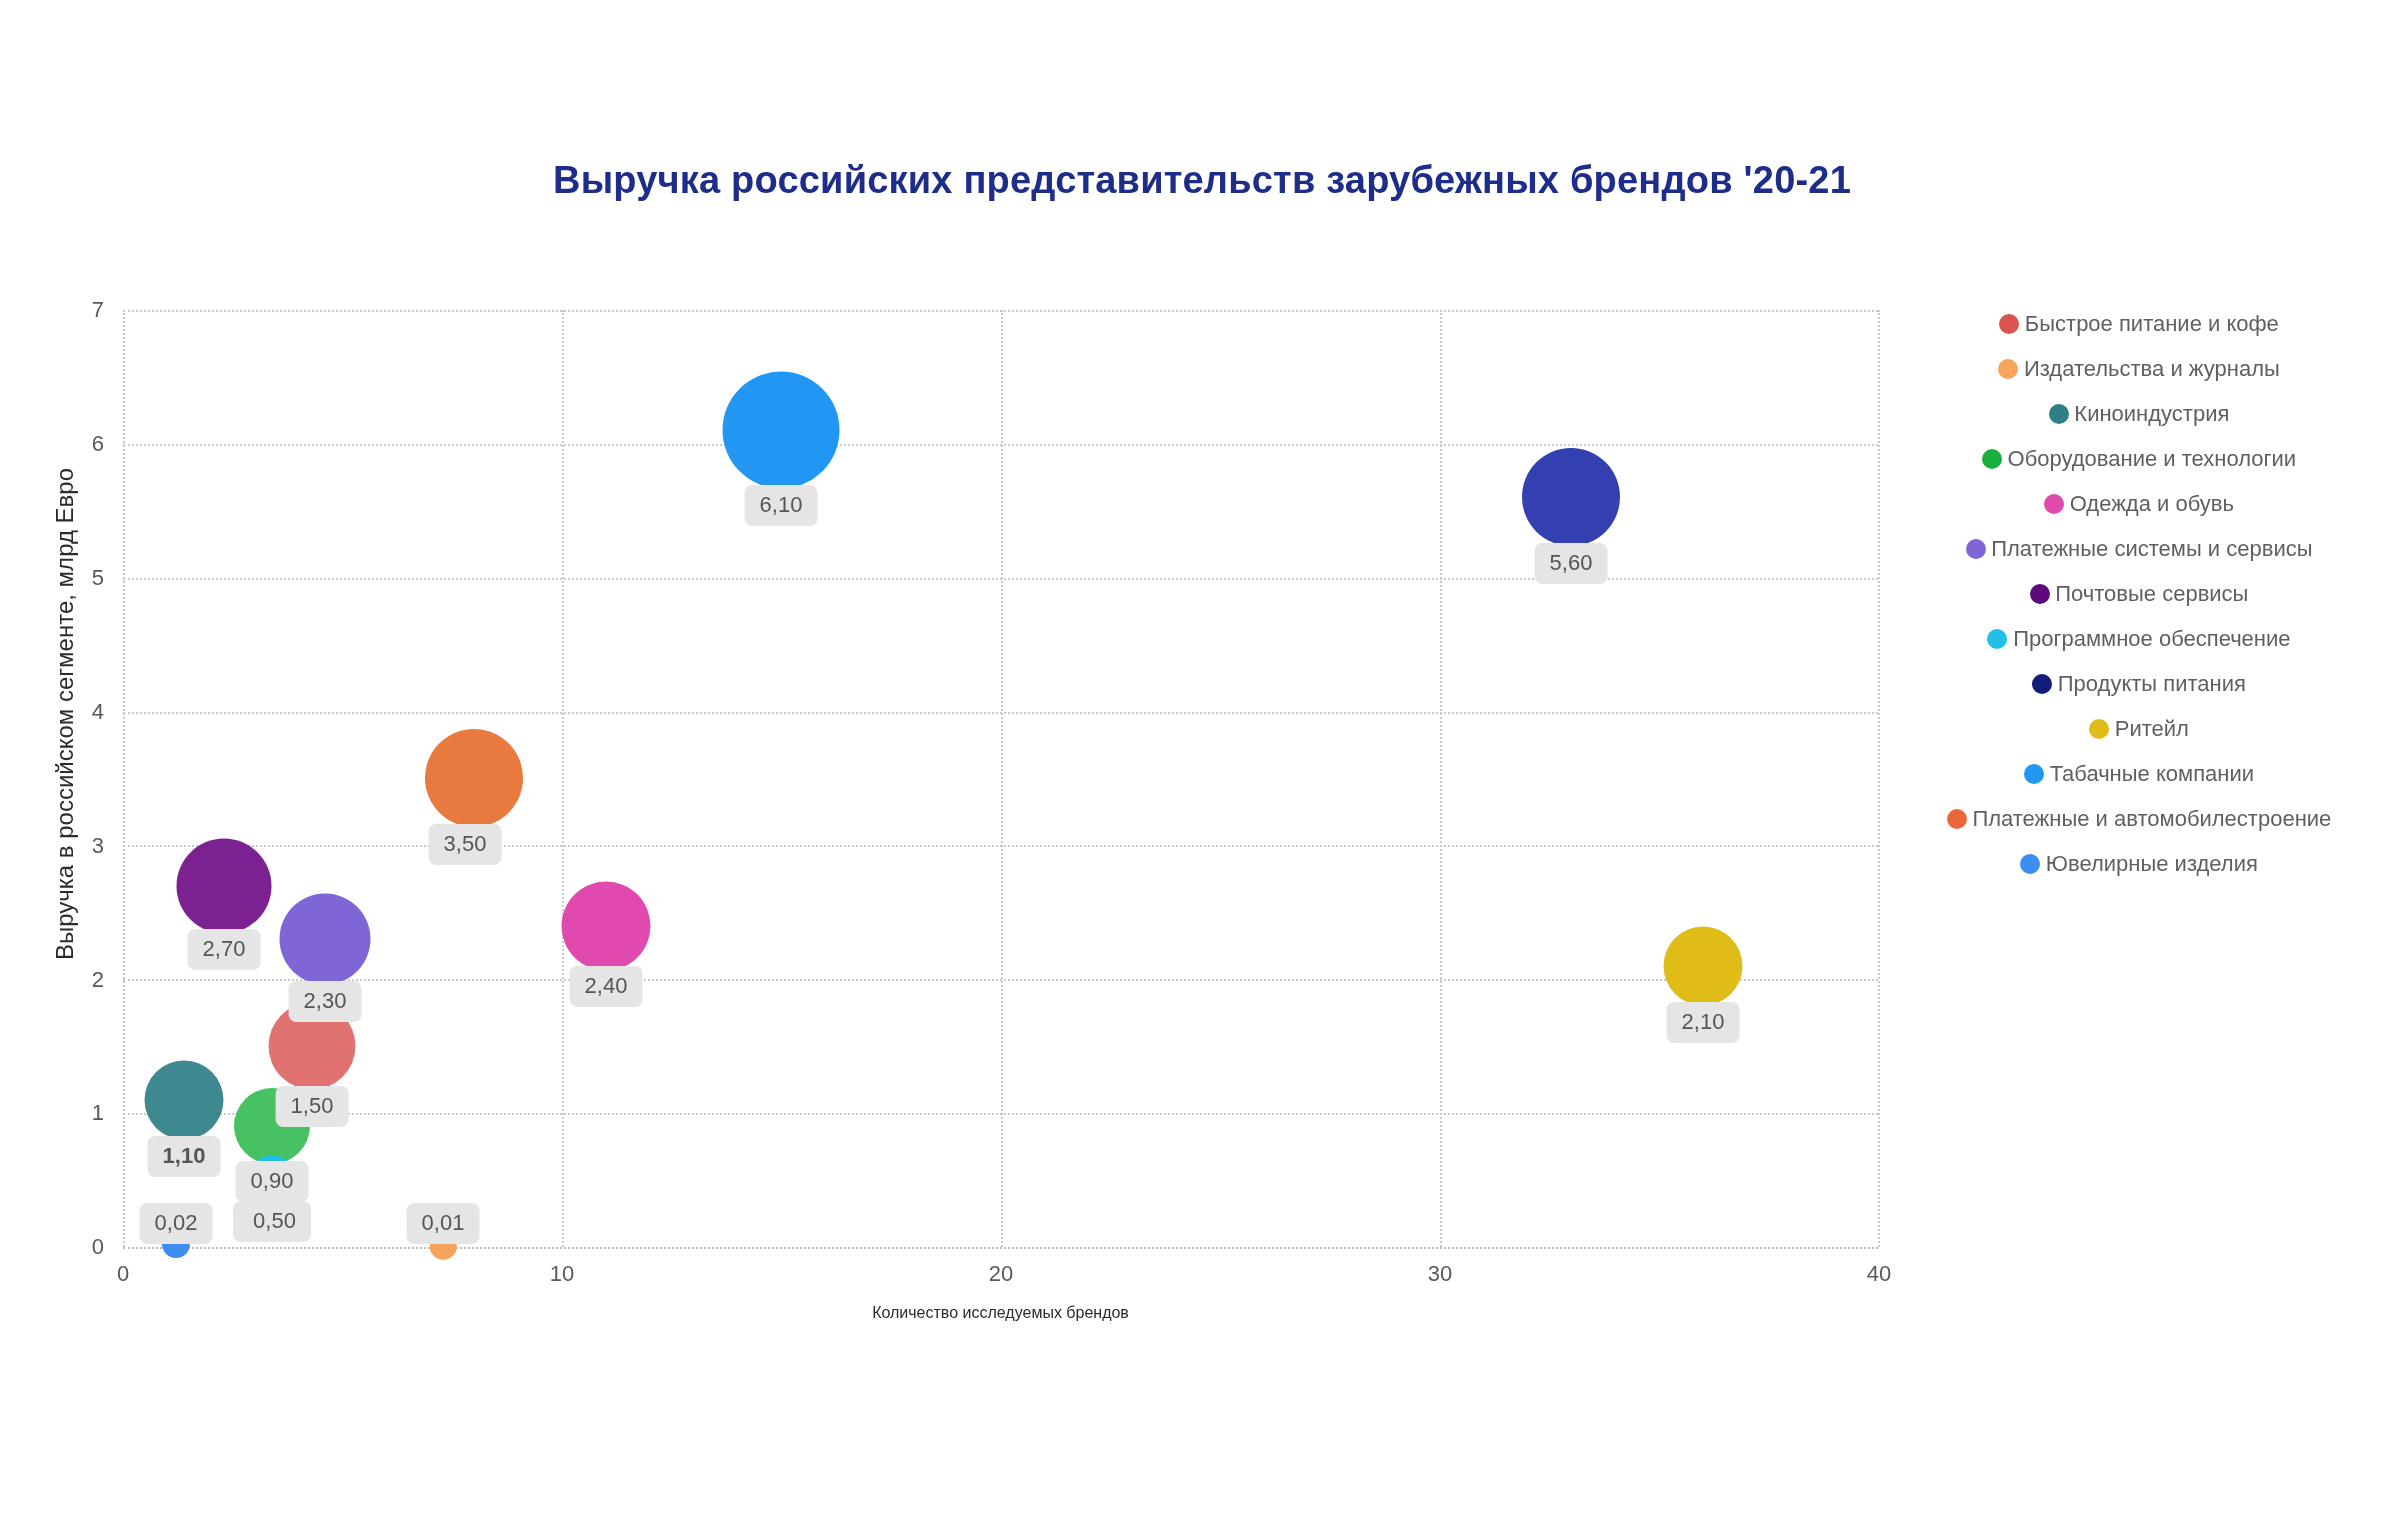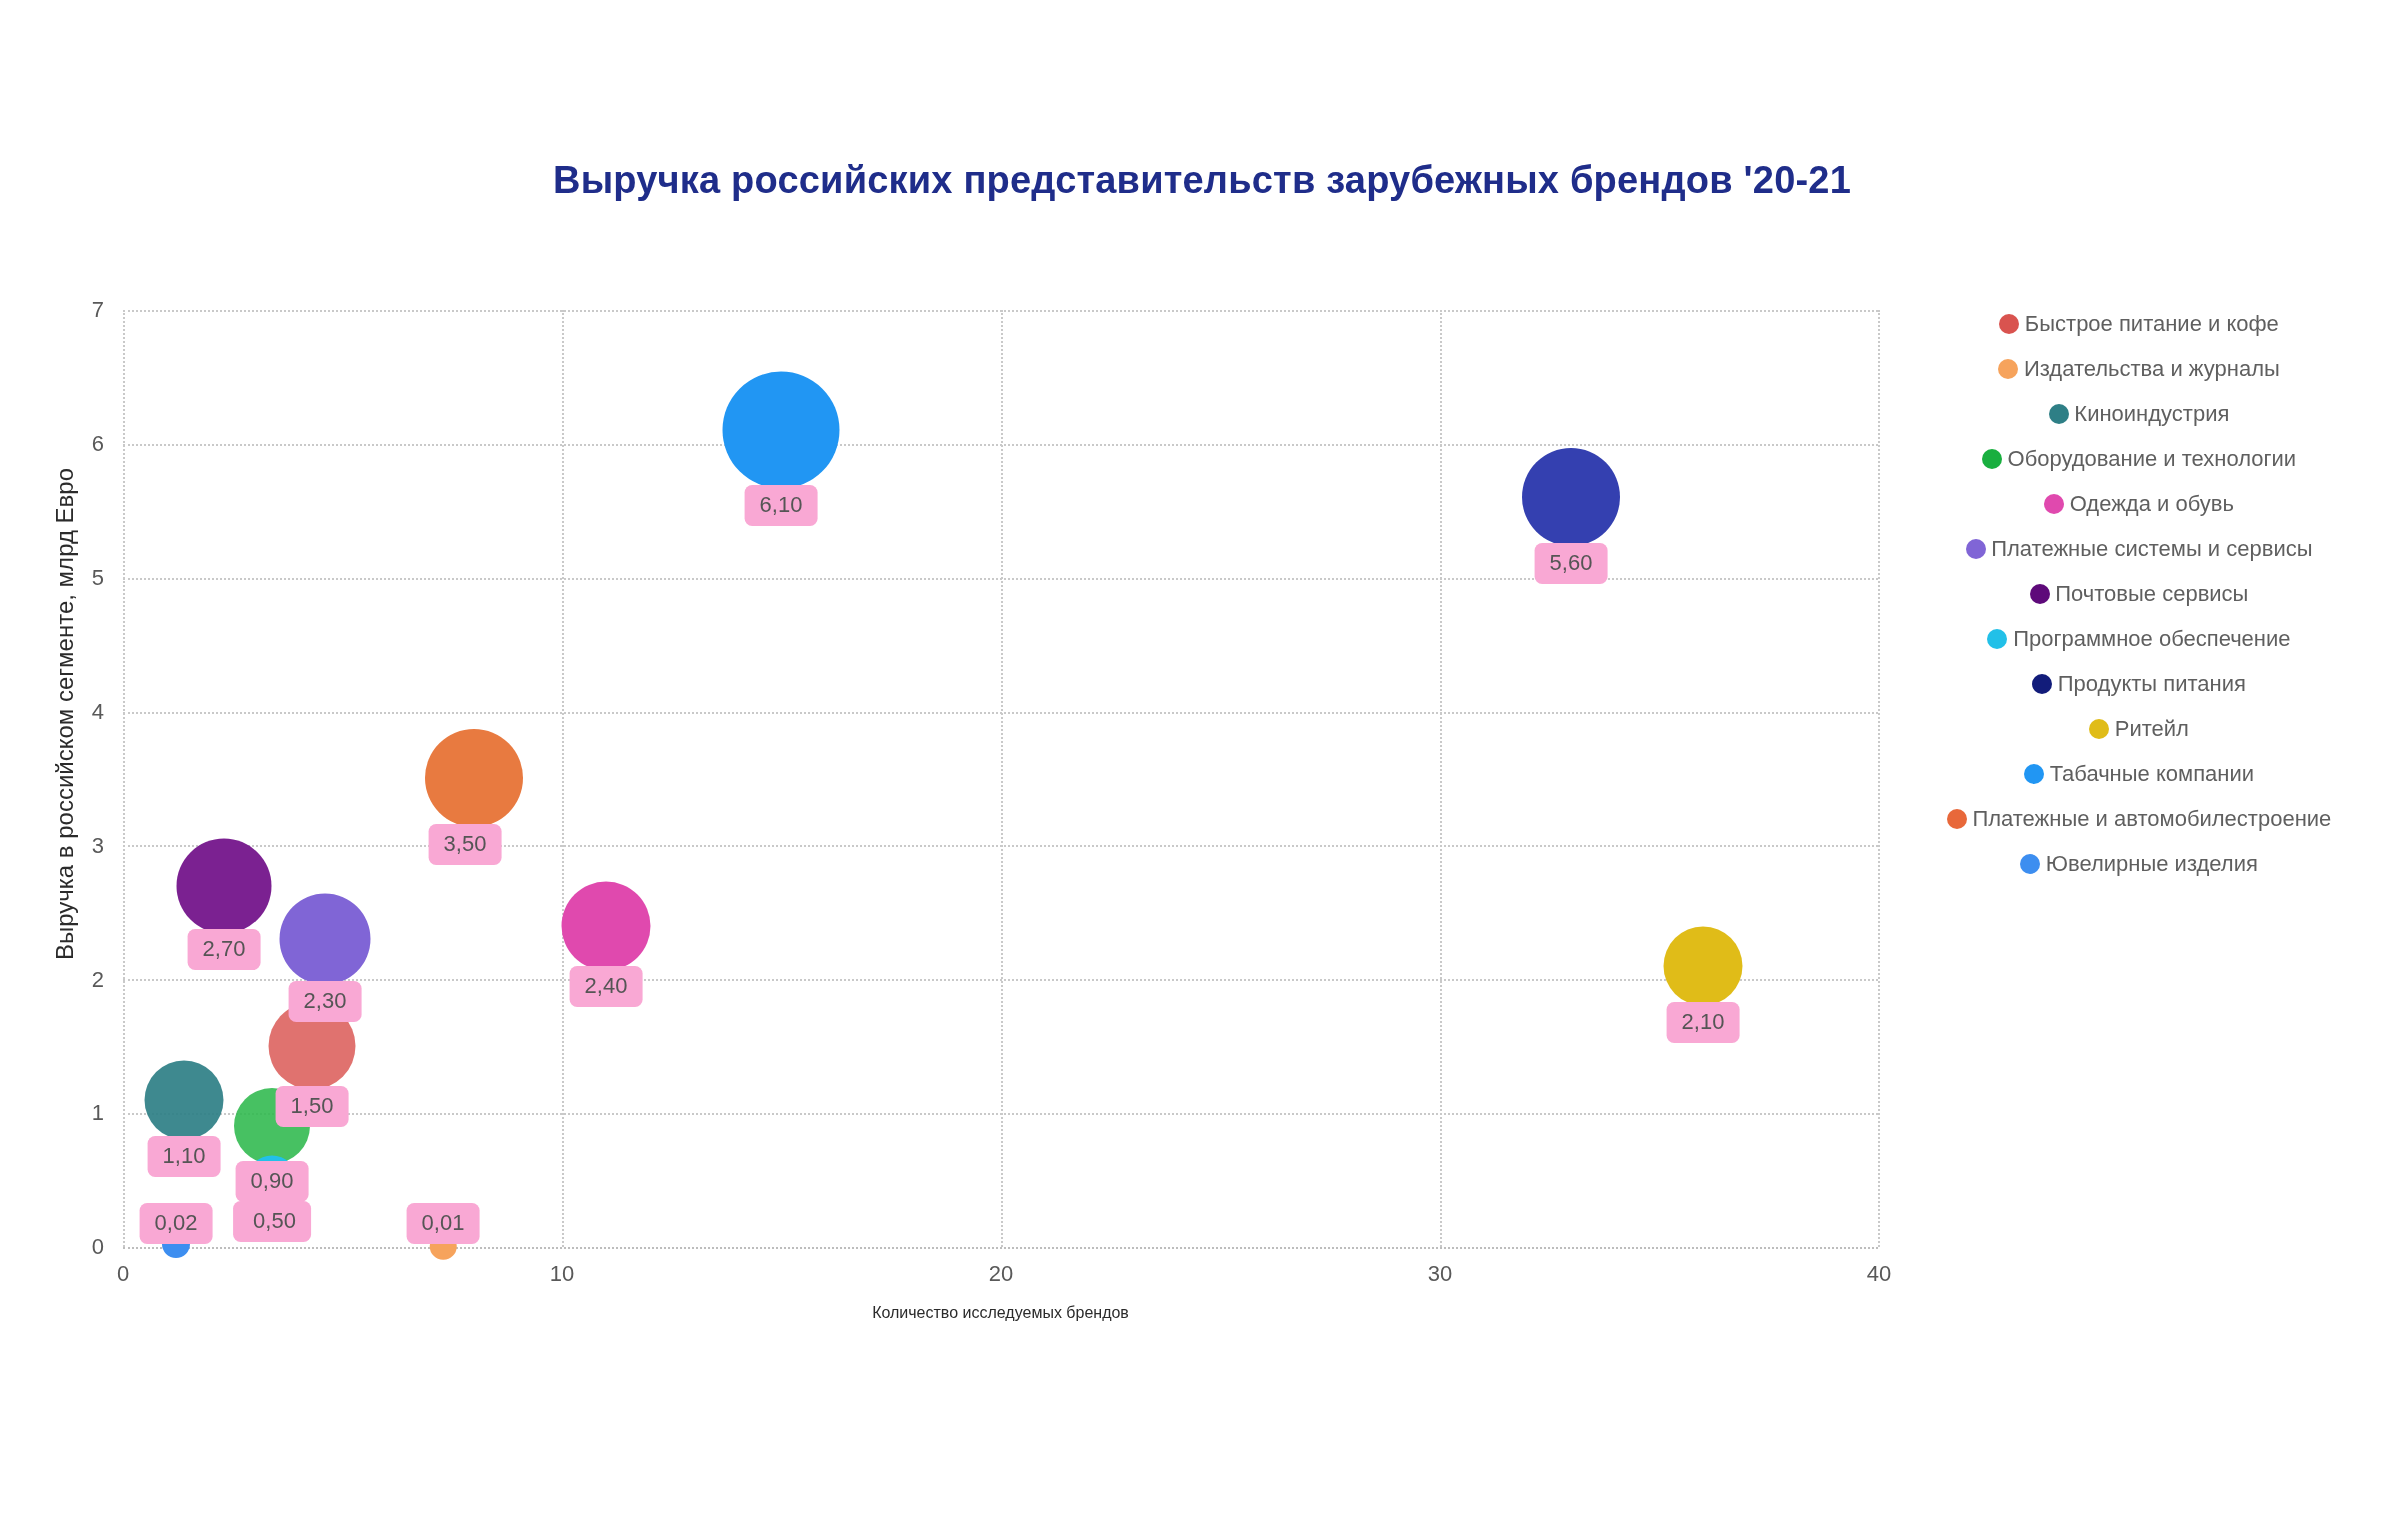--- a/index.html
+++ b/index.html
@@ -95,21 +95,21 @@
 
   
   .bubble {
     position: absolute;
     border-radius: 50%;
     transform: translate(-50%, -50%);
   }
   .bubble-label {
     position: absolute;
     transform: translateX(-50%);
-    background: #f9a8d4;
+    background: #e5e5e5;
     color: #555555;
     font-size: 22px;
     padding: 8.5px 15px 10.4px 15px;
     border-radius: 7.6px;
     white-space: nowrap;
     line-height: 1;
   }
 
   
   #legend {
@@ -171,21 +171,21 @@
         <div class="bubble" title="Программное обеспечение" style="left: 149px; top: 870px; width: 49px; height: 49px; background: rgb(34, 192, 232); opacity: 1;"></div>
         <div class="bubble" title="Продукты питания" style="left: 1448px; top: 187px; width: 98px; height: 98px; background: rgb(52, 64, 176); opacity: 1;"></div>
         <div class="bubble" title="Ритейл" style="left: 1580px; top: 656px; width: 79px; height: 79px; background: rgb(224, 188, 24); opacity: 1;"></div>
         <div class="bubble" title="Табачные компании" style="left: 658px; top: 120px; width: 117px; height: 117px; background: rgb(33, 150, 243); opacity: 1;"></div>
         <div class="bubble" title="Транспорт и автомобилестроение" style="left: 351px; top: 468px; width: 98px; height: 98px; background: rgb(232, 122, 64); opacity: 1;"></div>
         <div class="bubble" title="Ювелирные изделия" style="left: 53px; top: 934px; width: 28px; height: 28px; background: rgb(61, 142, 240); opacity: 1;"></div>
       </div>
     <div id="bubble-labels">
         <div class="bubble-label" style="left: 189px; top: 776px;">1,50</div>
         <div class="bubble-label" style="left: 320px; top: 893px;">0,01</div>
-        <div class="bubble-label" style="left: 61px; top: 826px;">1,10</div>
+        <div class="bubble-label" style="left: 61px; top: 826px; font-weight: bold;">1,10</div>
         <div class="bubble-label" style="left: 149px; top: 851px;">0,90</div>
         <div class="bubble-label" style="left: 483px; top: 656px;">2,40</div>
         <div class="bubble-label" style="left: 202px; top: 671px;">2,30</div>
         <div class="bubble-label" style="left: 101px; top: 619px;">2,70</div>
         <div class="bubble-label" style="left: 149px; top: 891px; padding-left: 20px;">0,50</div>
         <div class="bubble-label" style="left: 1448px; top: 233px;">5,60</div>
         <div class="bubble-label" style="left: 1580px; top: 692px;">2,10</div>
         <div class="bubble-label" style="left: 658px; top: 175px;">6,10</div>
         <div class="bubble-label" style="left: 342px; top: 514px;">3,50</div>
         <div class="bubble-label" style="left: 53px; top: 893px;">0,02</div>

